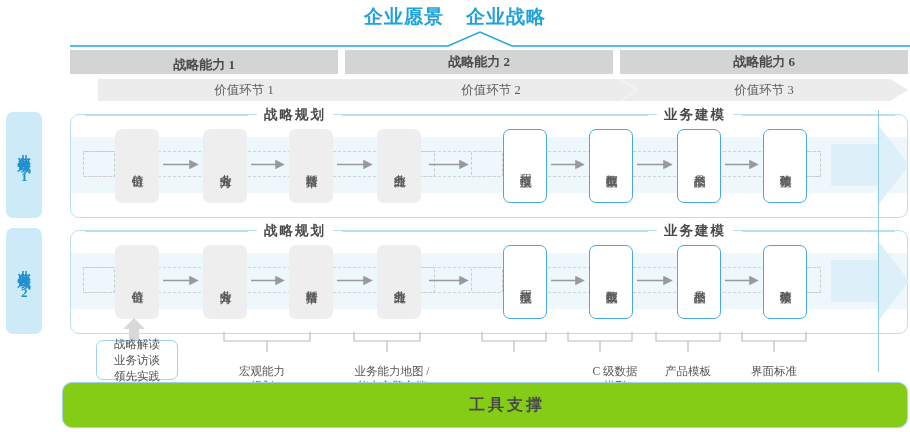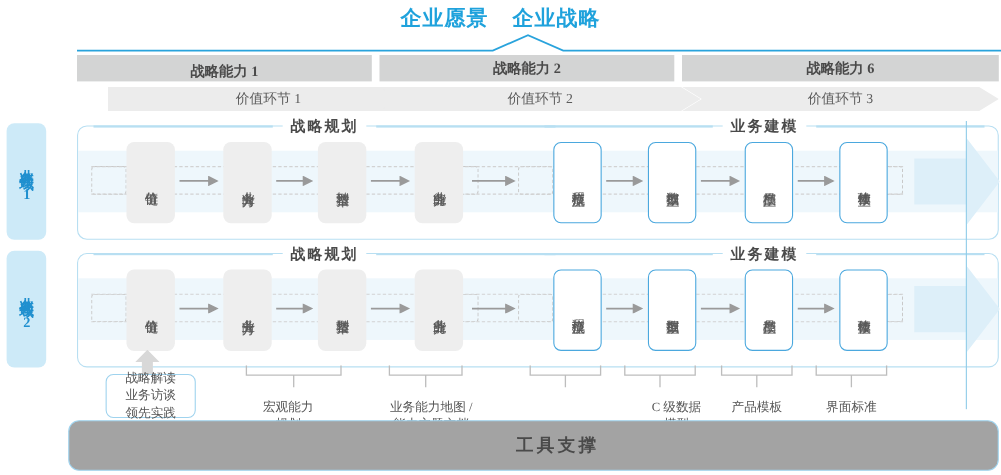--- a/index.html
+++ b/index.html
@@ -199,21 +199,21 @@
     white-space: pre-line;
   }
 
   
   .toolbar {
     position: absolute;
     left: 62px; top: 382px;
     width: 846px; height: 46px;
     border: 1.5px solid #9fd3ee;
     border-radius: 10px;
-    background: #a3a3a3;
+    background: #84cc16;
     display: flex;
     align-items: center;
     justify-content: center;
     padding-left: 44px;
   }
   .toolbar .tl {
     color: #4a4a4a;
     font-size: 16px;
     font-weight: bold;
     letter-spacing: 3px;

